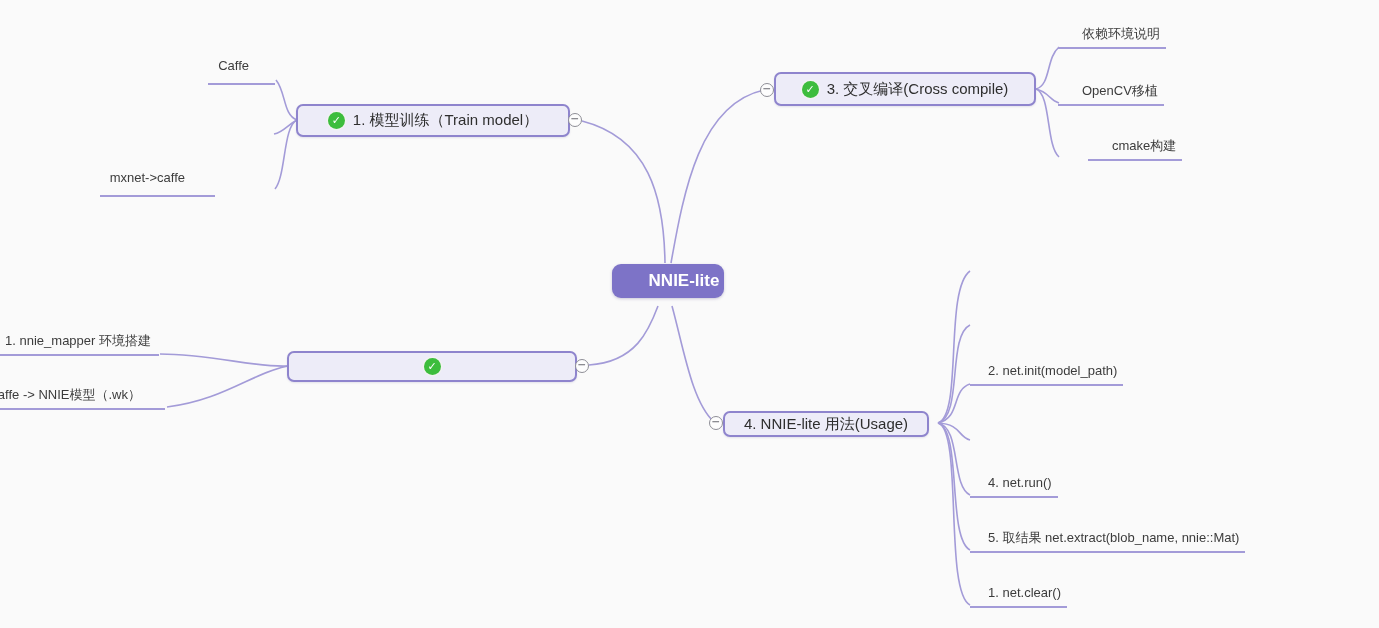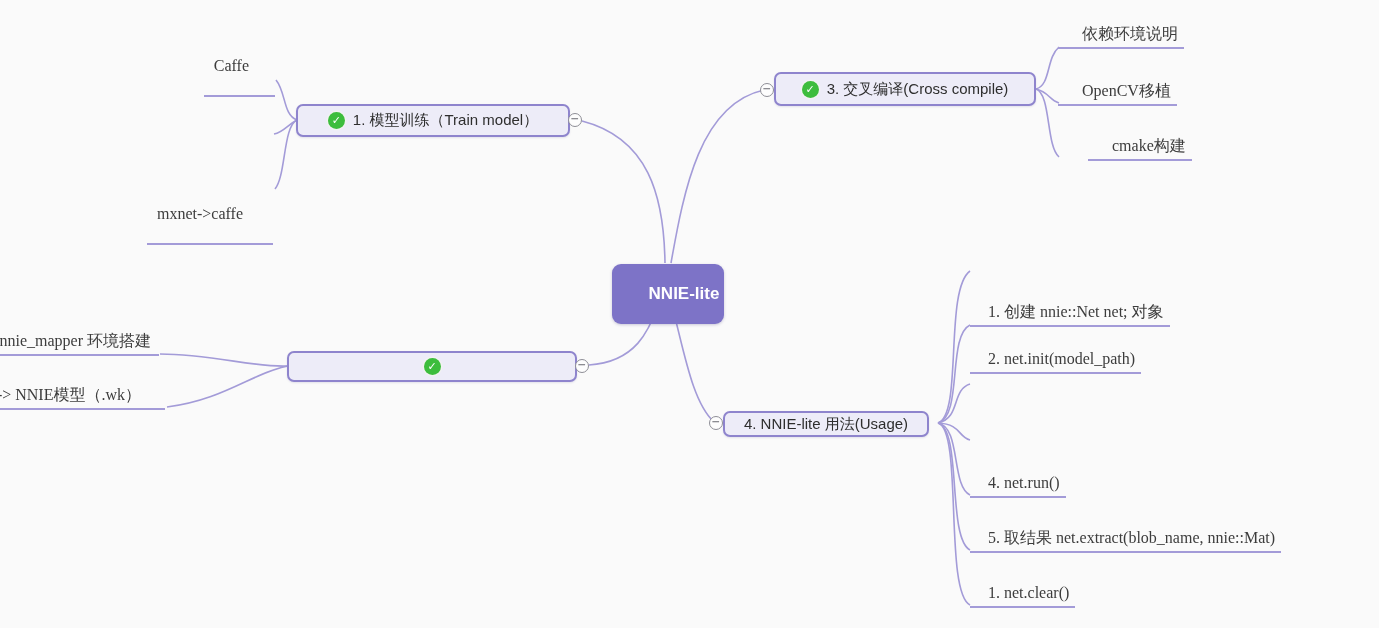--- a/index.html
+++ b/index.html
@@ -27,26 +27,25 @@
     background:var(--branch-fill);border:2px solid var(--branch-border);
     border-radius:7px;color:#2e2e2e;font-size:15px;
     box-shadow:0 1px 2px rgba(60,50,120,.12);
   }
   .check{
     width:17px;height:17px;border-radius:50%;background:var(--check);
     color:#fff;font-size:11px;font-weight:bold;line-height:17px;text-align:center;
     box-shadow:0 0 0 1.5px #f2f2f2;flex:0 0 auto;
   }
   .leaf{
-    position:absolute;font-size:16px;line-height:19px;color:var(--leaf-text);
+    position:absolute;font-size:13px;line-height:19px;color:var(--leaf-text);
     white-space:nowrap;border-bottom:2px solid var(--connector);
     padding:2px 6px 4px 18px;
-    font-family:Liberation Serif, serif;
   }
-  .leaf.left1{padding:2px 30px 20px 10px;}
+  .leaf.left1{padding:2px 30px 8px 10px;}
   .collapse{
     position:absolute;width:14px;height:14px;border-radius:50%;
     background:#fdfdfd;border:1.5px solid #8e8e96;color:#76767e;
     font-size:13px;line-height:10px;text-align:center;cursor:pointer;
     font-family:"DejaVu Sans Mono",monospace;
   }
 </style>
 </head>
 <body>
 
@@ -71,21 +70,21 @@
 
     <path d="M 938 423 C 963 415, 944 290, 970 271"></path>
     <path d="M 938 423 C 963 416, 947 336, 970 325"></path>
     <path d="M 938 423 C 961 418, 951 390, 970 384"></path>
     <path d="M 938 423 C 961 424, 958 437, 970 440"></path>
     <path d="M 938 423 C 961 427, 951 486, 970 495"></path>
     <path d="M 938 423 C 962 429, 947 538, 970 550"></path>
     <path d="M 938 423 C 963 430, 944 592, 970 605"></path>
   </svg>
 
-  <div class="node root-node" style="left:612px;top:264px;width:112px;height:60px;padding-left:32px;">
+  <div class="node root-node" style="left:612px;top:264px;width:112px;height:34px;padding-left:32px;">
     <span>NNIE-lite</span>
   </div>
 
   <div class="node branch-node" style="left:296px;top:104px;width:274px;height:33px;">
     <span class="check">✓</span>
     <span>1. 模型训练（Train model）</span>
   </div>
 
   <div class="node branch-node" style="left:287px;top:351px;width:290px;height:31px;">
     <span class="check">✓</span>
@@ -101,45 +100,42 @@
   </div>
 
   <div class="collapse" style="left:568px;top:113px;">−</div>
   <div class="collapse" style="left:575px;top:359px;">−</div>
   <div class="collapse" style="left:760px;top:83px;">−</div>
   <div class="collapse" style="left:709px;top:416px;">−</div>
 
   <div class="leaf left1" style="right:1104px;top:54px;padding-right:26px;">
     <span>Caffe</span>
   </div>
-  <div class="leaf left1" style="right:1106px;top:166px;margin-top:36px;">
+  <div class="leaf left1" style="right:1164px;top:166px;">
     <span>mxnet-&gt;caffe</span>
   </div>
 
   <div class="leaf" style="right:1220px;top:329px;padding:2px 8px 4px 10px;">
     <span>1. nnie_mapper 环境搭建</span>
   </div>
   <div class="leaf" style="right:1214px;top:383px;padding:2px 24px 4px 6px;">
     <span>2. caffe -&gt; NNIE模型（.wk）</span>
   </div>
 
   <div class="leaf" style="left:1058px;top:22px;padding-left:24px;">
     <span>依赖环境说明</span>
   </div>
   <div class="leaf" style="left:1058px;top:79px;padding-left:24px;">
     <span>OpenCV移植</span>
   </div>
   <div class="leaf" style="left:1088px;top:134px;padding-left:24px;">
     <span>cmake构建</span>
   </div>
 
-  <div class="leaf" style="left:970px;top:300px;">
-    <span>1. 创建 nnie::Net net; 对象</span>
-  </div>
-  <div class="leaf" style="left:970px;top:347px;">
+  <div class="leaf" style="left:970px;top:359px;">
     <span>2. net.init(model_path)</span>
   </div>
   <div class="leaf" style="left:970px;top:471px;">
     <span>4. net.run()</span>
   </div>
   <div class="leaf" style="left:970px;top:526px;">
     <span>5. 取结果 net.extract(blob_name, nnie::Mat)</span>
   </div>
   <div class="leaf" style="left:970px;top:581px;">
     <span>1. net.clear()</span>

